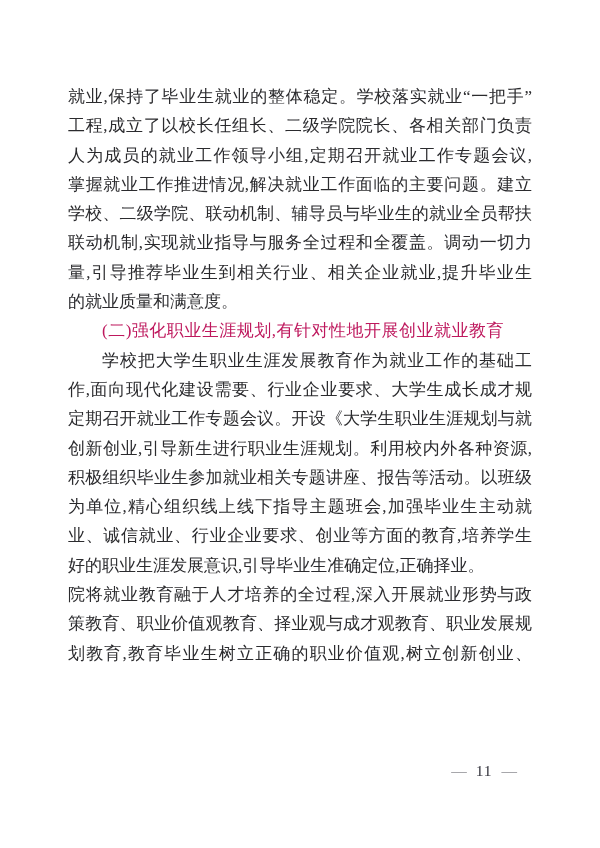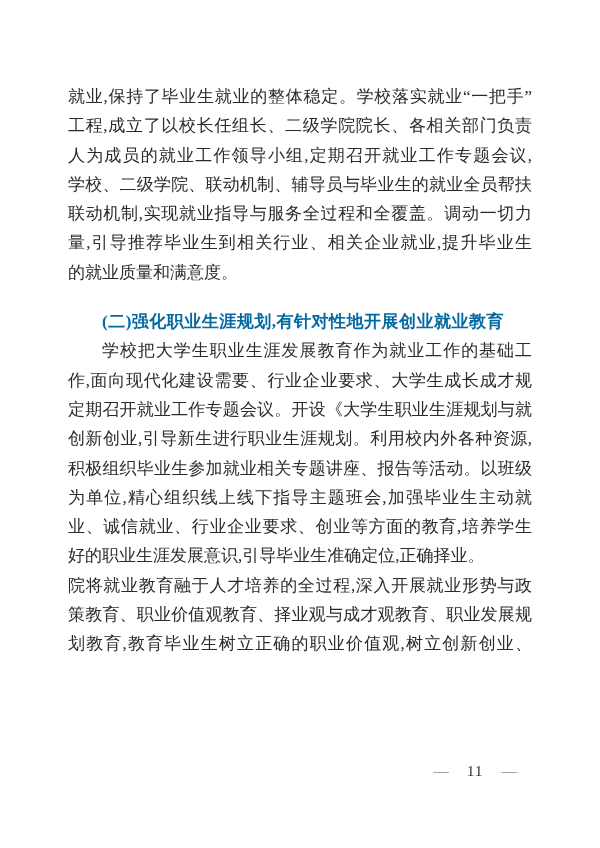--- a/index.html
+++ b/index.html
@@ -31,52 +31,52 @@
   }
   .line.justify {
     text-align: justify;
     text-align-last: justify;
     text-justify: inter-character;
   }
   .line.indent {
     text-indent: 34px;
   }
   .line.heading {
-    font-weight: 700;
-    color: #0369a1;
+    font-weight: 400;
+    color: #be185d;
     letter-spacing: 0.5px;
-    margin-top: 20px;
   }
   .page-number {
     position: absolute;
     top: 761px;
     right: 83px;
     font-size: 15.5px;
     line-height: 20px;
     color: #3b3b45;
     white-space: nowrap;
   }
   .page-number .dash {
     color: #8b8b90;
     letter-spacing: 0;
   }
   .page-number .num {
-    margin: 0 14px;
+    margin: 0 5px;
     color: #33333c;
     letter-spacing: 1px;
   }
 </style>
 </head>
 <body>
 
 <div class="page">
   <div class="text-block">
       <div class="line justify">就业,保持了毕业生就业的整体稳定。学校落实就业“一把手”</div>
       <div class="line justify">工程,成立了以校长任组长、二级学院院长、各相关部门负责</div>
       <div class="line justify">人为成员的就业工作领导小组,定期召开就业工作专题会议,</div>
+      <div class="line justify">掌握就业工作推进情况,解决就业工作面临的主要问题。建立</div>
       <div class="line justify">学校、二级学院、联动机制、辅导员与毕业生的就业全员帮扶</div>
       <div class="line justify">联动机制,实现就业指导与服务全过程和全覆盖。调动一切力</div>
       <div class="line justify">量,引导推荐毕业生到相关行业、相关企业就业,提升毕业生</div>
       <div class="line">的就业质量和满意度。</div>
       <div class="line indent heading">(二)强化职业生涯规划,有针对性地开展创业就业教育</div>
       <div class="line justify indent">学校把大学生职业生涯发展教育作为就业工作的基础工</div>
       <div class="line justify">作,面向现代化建设需要、行业企业要求、大学生成长成才规</div>
       <div class="line justify">定期召开就业工作专题会议。开设《大学生职业生涯规划与就业</div>
       <div class="line justify">创新创业,引导新生进行职业生涯规划。利用校内外各种资源,</div>
       <div class="line justify">积极组织毕业生参加就业相关专题讲座、报告等活动。以班级</div>

